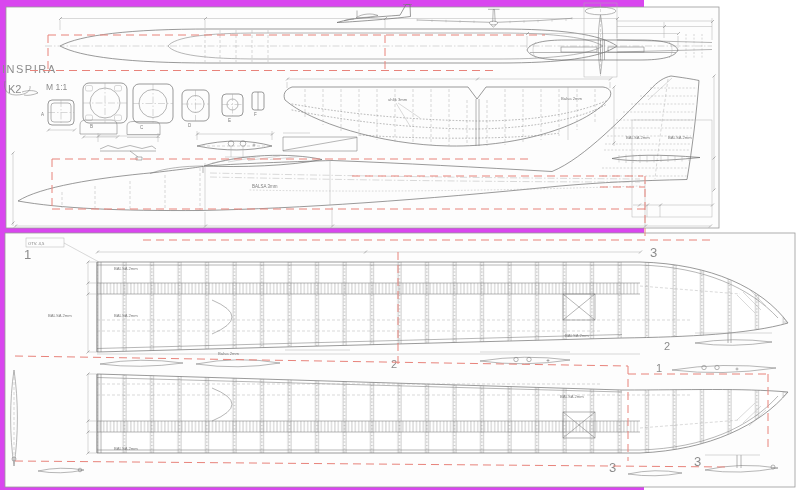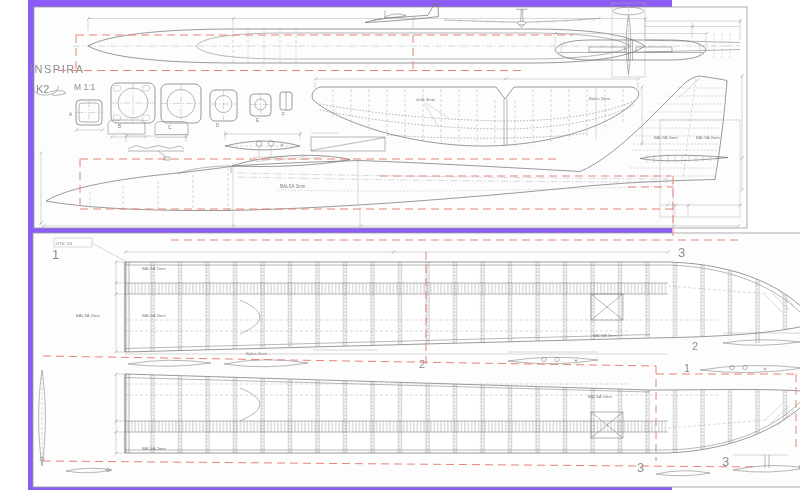--- a/index.html
+++ b/index.html
@@ -1,16 +1,16 @@
 <!DOCTYPE html>
 <html><head>
 <meta charset="utf-8">
 <style>
   html,body{margin:0;padding:0;background:#ffffff;}
-  #stage{width:644px;height:490px;position:relative;background:#8b5cf6;margin-left:28px;}
+  #stage{width:644px;height:490px;position:relative;background:#d946ef;}
   svg{display:block;}
   .t{font-family:"Liberation Sans","DejaVu Sans",sans-serif;fill:#8c8c8c;}
   .tt{font-family:"Liberation Sans","DejaVu Sans",sans-serif;fill:#7d7d7d;}
   .k{stroke:#6f6f6f;fill:none;stroke-width:.7;}
   .k1{stroke:#7a7a7a;fill:none;stroke-width:.55;}
   .l{stroke:#adadad;fill:none;stroke-width:.45;}
   .d{stroke-dasharray:3,2;}
   .d2{stroke-dasharray:2,1.6;}
   .dd{stroke-dasharray:7,2,1.5,2;}
   .dot{stroke-dasharray:.9,2.4;stroke-linecap:round;}

